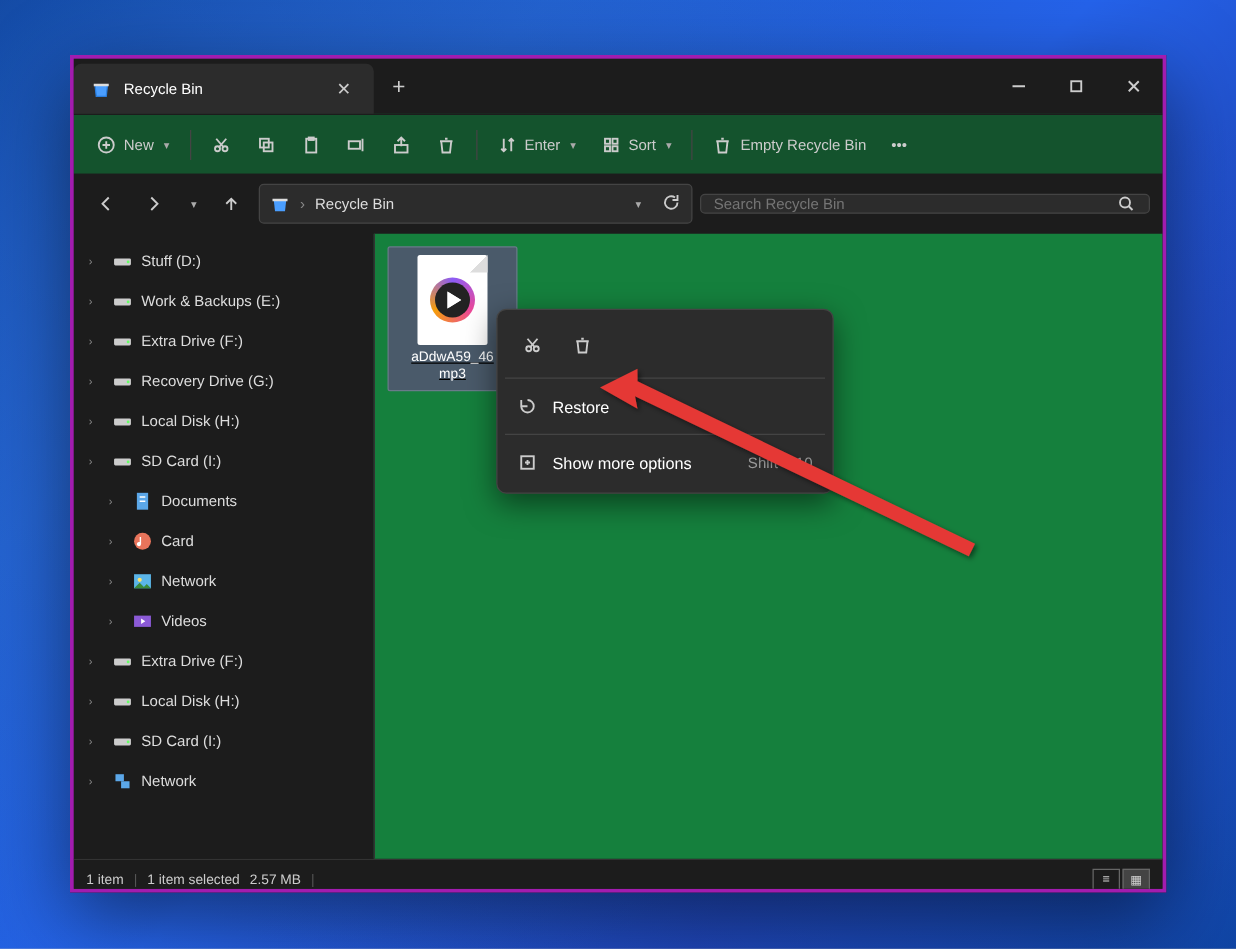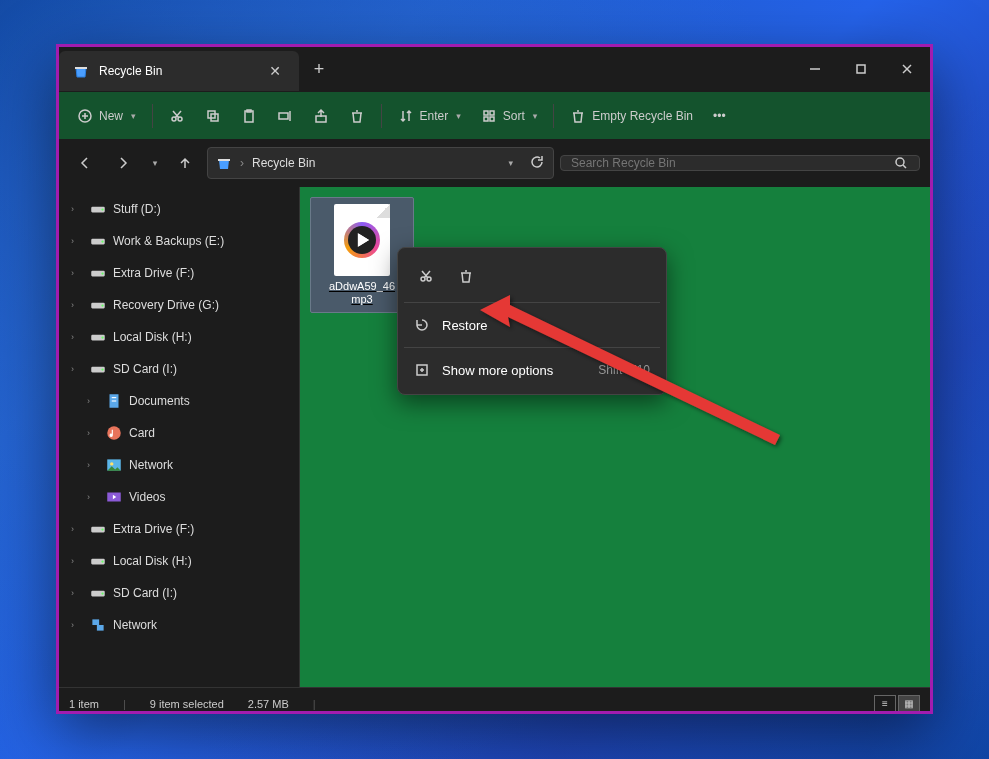--- a/index.html
+++ b/index.html
@@ -39,21 +39,21 @@
 .playcircle::after { content:""; width:28px; height:28px; background:#333; border-radius:50%; clip-path:polygon(35% 25%,35% 75%,75% 50%); background:#fff; position:absolute; }
 .playcircle-inner { width:28px; height:28px; background:#222; border-radius:50%; display:flex; align-items:center; justify-content:center; }
 .playtri { width:0; height:0; border-left:10px solid #fff; border-top:6px solid transparent; border-bottom:6px solid transparent; margin-left:3px; }
 .filename { color:#fff; font-size:11px; text-align:center; line-height:1.2; }
 .ctxmenu { position:absolute; left:338px; top:200px; width:270px; background:#2c2c2c; border:1px solid #444; border-radius:8px; padding:6px; box-shadow:0 8px 24px rgba(0,0,0,.5); }
 .ctxtop { display:flex; gap:4px; padding:4px; }
 .ctxicon { width:36px; height:36px; display:flex; align-items:center; justify-content:center; border-radius:4px; cursor:pointer; color:#ccc; }
 .ctxsep { height:1px; background:#444; margin:4px 0; }
 .ctxitem { display:flex; align-items:center; height:36px; padding:0 10px; border-radius:4px; cursor:pointer; color:#fff; font-size:13px; gap:12px; }
 .ctxitem .shortcut { margin-left:auto; color:#999; font-size:12px; }
-.statusbar { height:32px; background:#1c1c1c; border-top:1px solid #333; display:flex; align-items:center; padding:0 10px; color:#ccc; font-size:11px; gap:24px; }
+.statusbar { height:32px; background:#1c1c1c; border-top:1px solid #333; display:flex; align-items:center; padding:0 10px; color:#ccc; font-size:11px; gap:8px; }
 .statusbar .ssep { color:#555; }
 .viewbtns { margin-left:auto; display:flex; gap:2px; }
 .viewbtn { width:22px; height:18px; border:1px solid #666; display:flex; align-items:center; justify-content:center; cursor:pointer; font-size:10px; color:#ccc; }
 .viewbtn.active { background:#444; }
 .arrow-overlay { position:absolute; left:430px; top:265px; pointer-events:none; z-index:100; }
 svg.ico { width:16px; height:16px; stroke:#ccc; stroke-width:1.5; fill:none; }
 </style>
 </head>
 <body>
 
@@ -363,21 +363,21 @@
         </div>
         <div class="filename" style="white-space:pre-line">aDdwA59_46
 mp3</div>
       </div>
     </div>
   </div>
 
   <div class="statusbar">
     <span>1 item</span>
     <span class="ssep">|</span>
-    <span>9 item selected</span>
+    <span>1 item selected</span>
     <span>2.57 MB</span>
     <span class="ssep">|</span>
     <div class="viewbtns">
       <div class="viewbtn">≡</div>
       <div class="viewbtn active">▦</div>
     </div>
   </div>
 
   <div class="ctxmenu">
     <div class="ctxtop">

